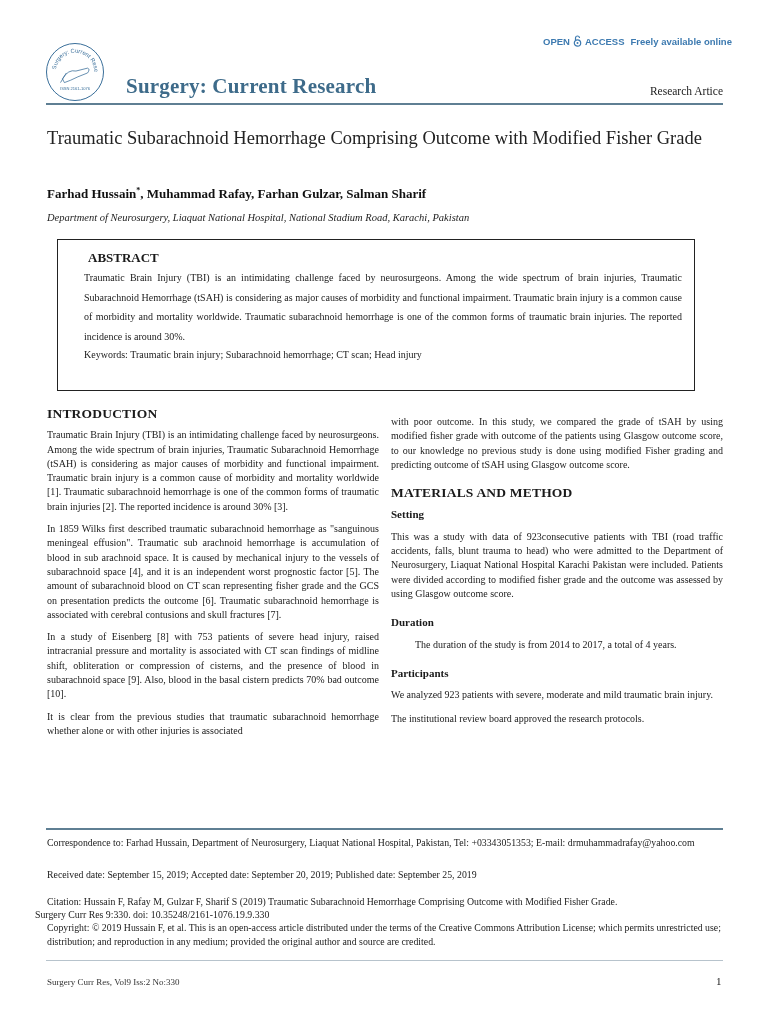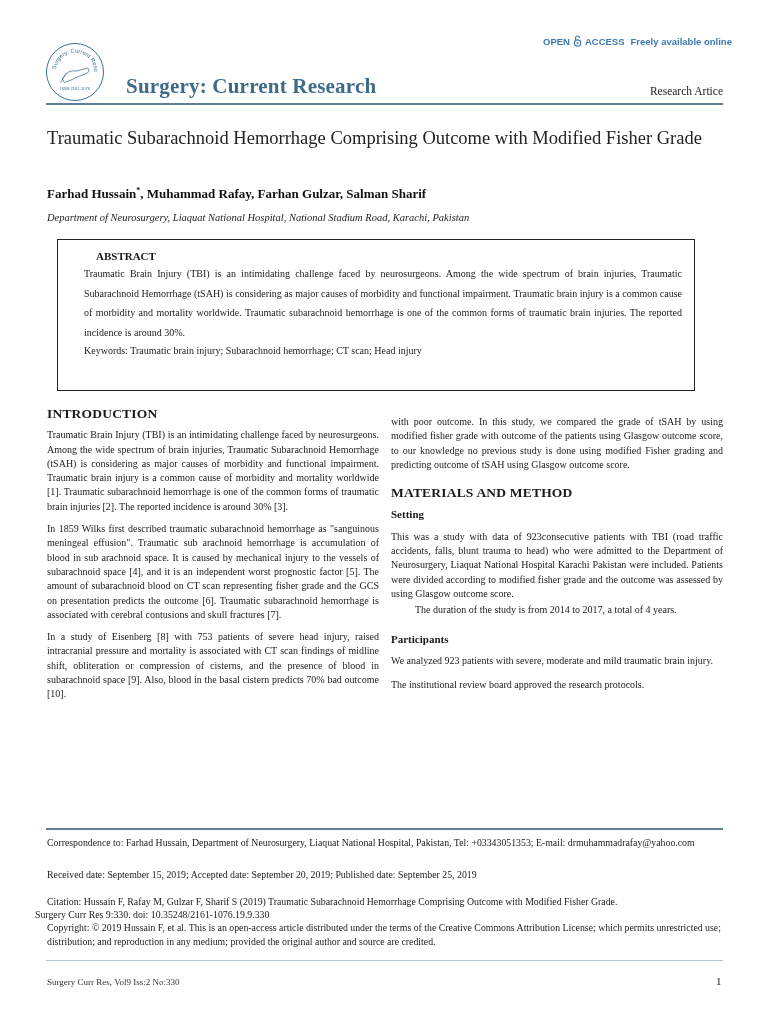--- a/index.html
+++ b/index.html
@@ -29,21 +29,21 @@
     left: 47px; top: 127px; width: 680px; font-size: 18.5px; line-height: 22px; color: #222;
   }
   .authors { left: 47px; top: 186px; font-size: 13px; font-weight: bold; color: #111; }
   .authors sup { font-size: 8px; }
   .affil { left: 47px; top: 212px; font-size: 10.5px; font-style: italic; color: #222; }
 
   .abstract-box {
     left: 57px; top: 239px; width: 638px; height: 152px; border: 1.5px solid #222; box-sizing: border-box;
     padding: 10px 12px 0 26px;
   }
-  .abstract-title { font-size: 11px; font-weight: bold; margin: 0 0 2px 12px; }
+  .abstract-title { font-size: 13px; font-weight: bold; margin: 0 0 2px 4px; }
   .abstract-text { font-size: 10px; line-height: 19.5px; text-align: justify; text-align-last: left; margin: 0; }
   .keywords { font-size: 10px; line-height: 18px; margin: 0; }
 
   .col { width: 332px; font-size: 10px; line-height: 14.3px; text-align: justify; }
   .col p { margin: 0 0 8px 0; }
   .h1 { font-size: 13.5px; font-weight: bold; margin: 0 0 7px 0; letter-spacing: 0.2px; }
   .h2 { font-size: 11px; font-weight: bold; margin: 0 0 8px 0; }
   .left-col { left: 47px; top: 407px; }
   .right-col { left: 391px; top: 415px; }
 
@@ -105,27 +105,29 @@
     <span>Keywords:</span>
     <span>Traumatic brain injury; Subarachnoid hemorrhage; CT scan; Head injury</span>
   </p>
 </div>
 
 <div class="abs col left-col">
   <div class="h1">INTRODUCTION</div>
   <p>Traumatic Brain Injury (TBI) is an intimidating challenge faced by neurosurgeons. Among the wide spectrum of brain injuries, Traumatic Subarachnoid Hemorrhage (tSAH) is considering as major causes of morbidity and functional impairment. Traumatic brain injury is a common cause of morbidity and mortality worldwide [1]. Traumatic subarachnoid hemorrhage is one of the common forms of traumatic brain injuries [2]. The reported incidence is around 30% [3].</p>
   <p>In 1859 Wilks first described traumatic subarachnoid hemorrhage as "sanguinous meningeal effusion". Traumatic sub arachnoid hemorrhage is accumulation of blood in sub arachnoid space. It is caused by mechanical injury to the vessels of subarachnoid space [4], and it is an independent worst prognostic factor [5]. The amount of subarachnoid blood on CT scan representing fisher grade and the GCS on presentation predicts the outcome [6]. Traumatic subarachnoid hemorrhage is associated with cerebral contusions and skull fractures [7].</p>
   <p>In a study of Eisenberg [8] with 753 patients of severe head injury, raised intracranial pressure and mortality is associated with CT scan findings of midline shift, obliteration or compression of cisterns, and the presence of blood in subarachnoid space [9]. Also, blood in the basal cistern predicts 70% bad outcome [10].</p>
+  <p>It is clear from the previous studies that traumatic subarachnoid hemorrhage whether alone or with other injuries is associated</p>
 </div>
 
 <div class="abs col right-col">
   <p style="margin-bottom:14px;">with poor outcome. In this study, we compared the grade of tSAH by using modified fisher grade with outcome of the patients using Glasgow outcome score, to our knowledge no previous study is done using modified Fisher grading and predicting outcome of tSAH using Glasgow outcome score.</p>
   <div class="h1">MATERIALS AND METHOD</div>
   <div class="h2">Setting</div>
-  <p style="margin-bottom:2px;">This was a study with data of 923consecutive patients with TBI (road traffic accidents, falls, blunt trauma to head) who were admitted to the Department of Neurosurgery, Liaquat National Hospital Karachi Pakistan were included. Patients were divided according to modified fisher grade and the outcome was assessed by using Glasgow outcome score.</p>
+  <p style="margin-bottom:14px;">This was a study with data of 923consecutive patients with TBI (road traffic accidents, falls, blunt trauma to head) who were admitted to the Department of Neurosurgery, Liaquat National Hospital Karachi Pakistan were included. Patients were divided according to modified fisher grade and the outcome was assessed by using Glasgow outcome score.</p>
+  <div class="h2">Duration</div>
   <p style="margin-bottom:14px;margin-left:24px;">The duration of the study is from 2014 to 2017, a total of 4 years.</p>
   <div class="h2">Participants</div>
   <p style="margin-bottom:10px;">We analyzed 923 patients with severe, moderate and mild traumatic brain injury.</p>
   <p>The institutional review board approved the research protocols.</p>
 </div>
 
 <div class="abs rule foot-rule-1"></div>
 <div class="abs corr">Correspondence to: Farhad Hussain, Department of Neurosurgery, Liaquat National Hospital, Pakistan, Tel: +03343051353; E-mail: drmuhammadrafay@yahoo.com</div>
 <div class="abs dates">Received date: September 15, 2019; Accepted date: September 20, 2019; Published date: September 25, 2019</div>
 <div class="abs citation">

